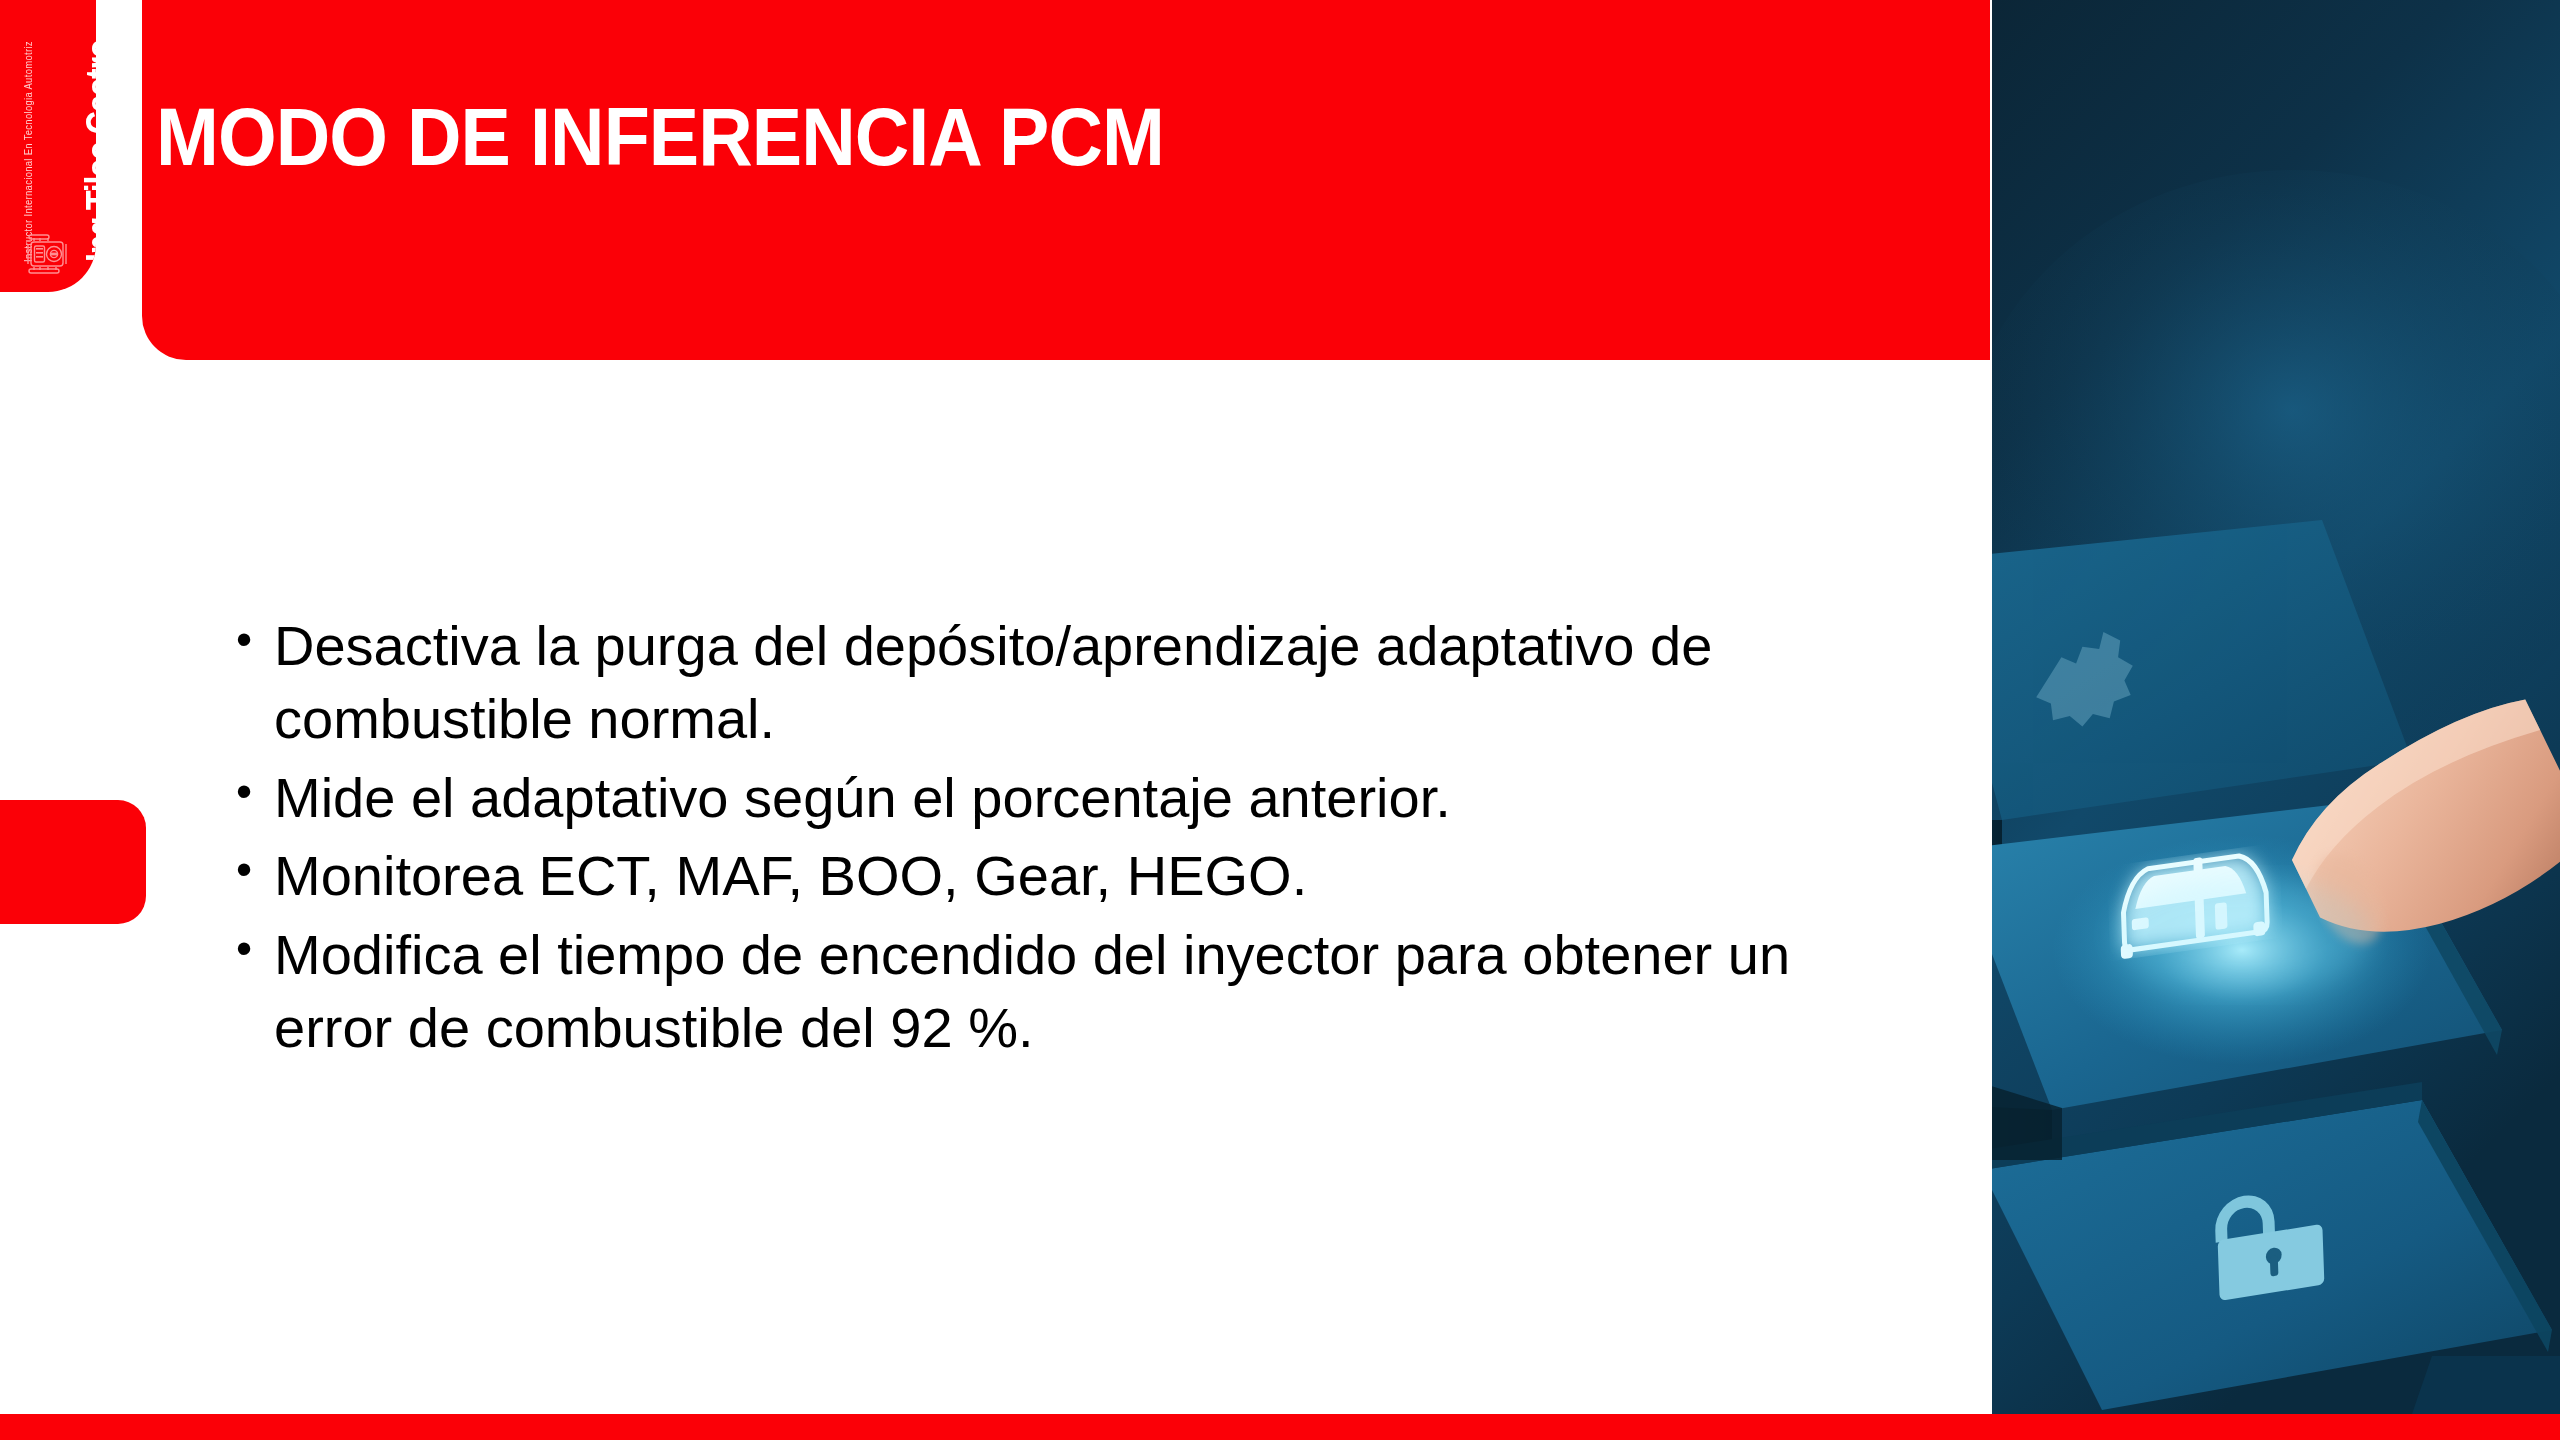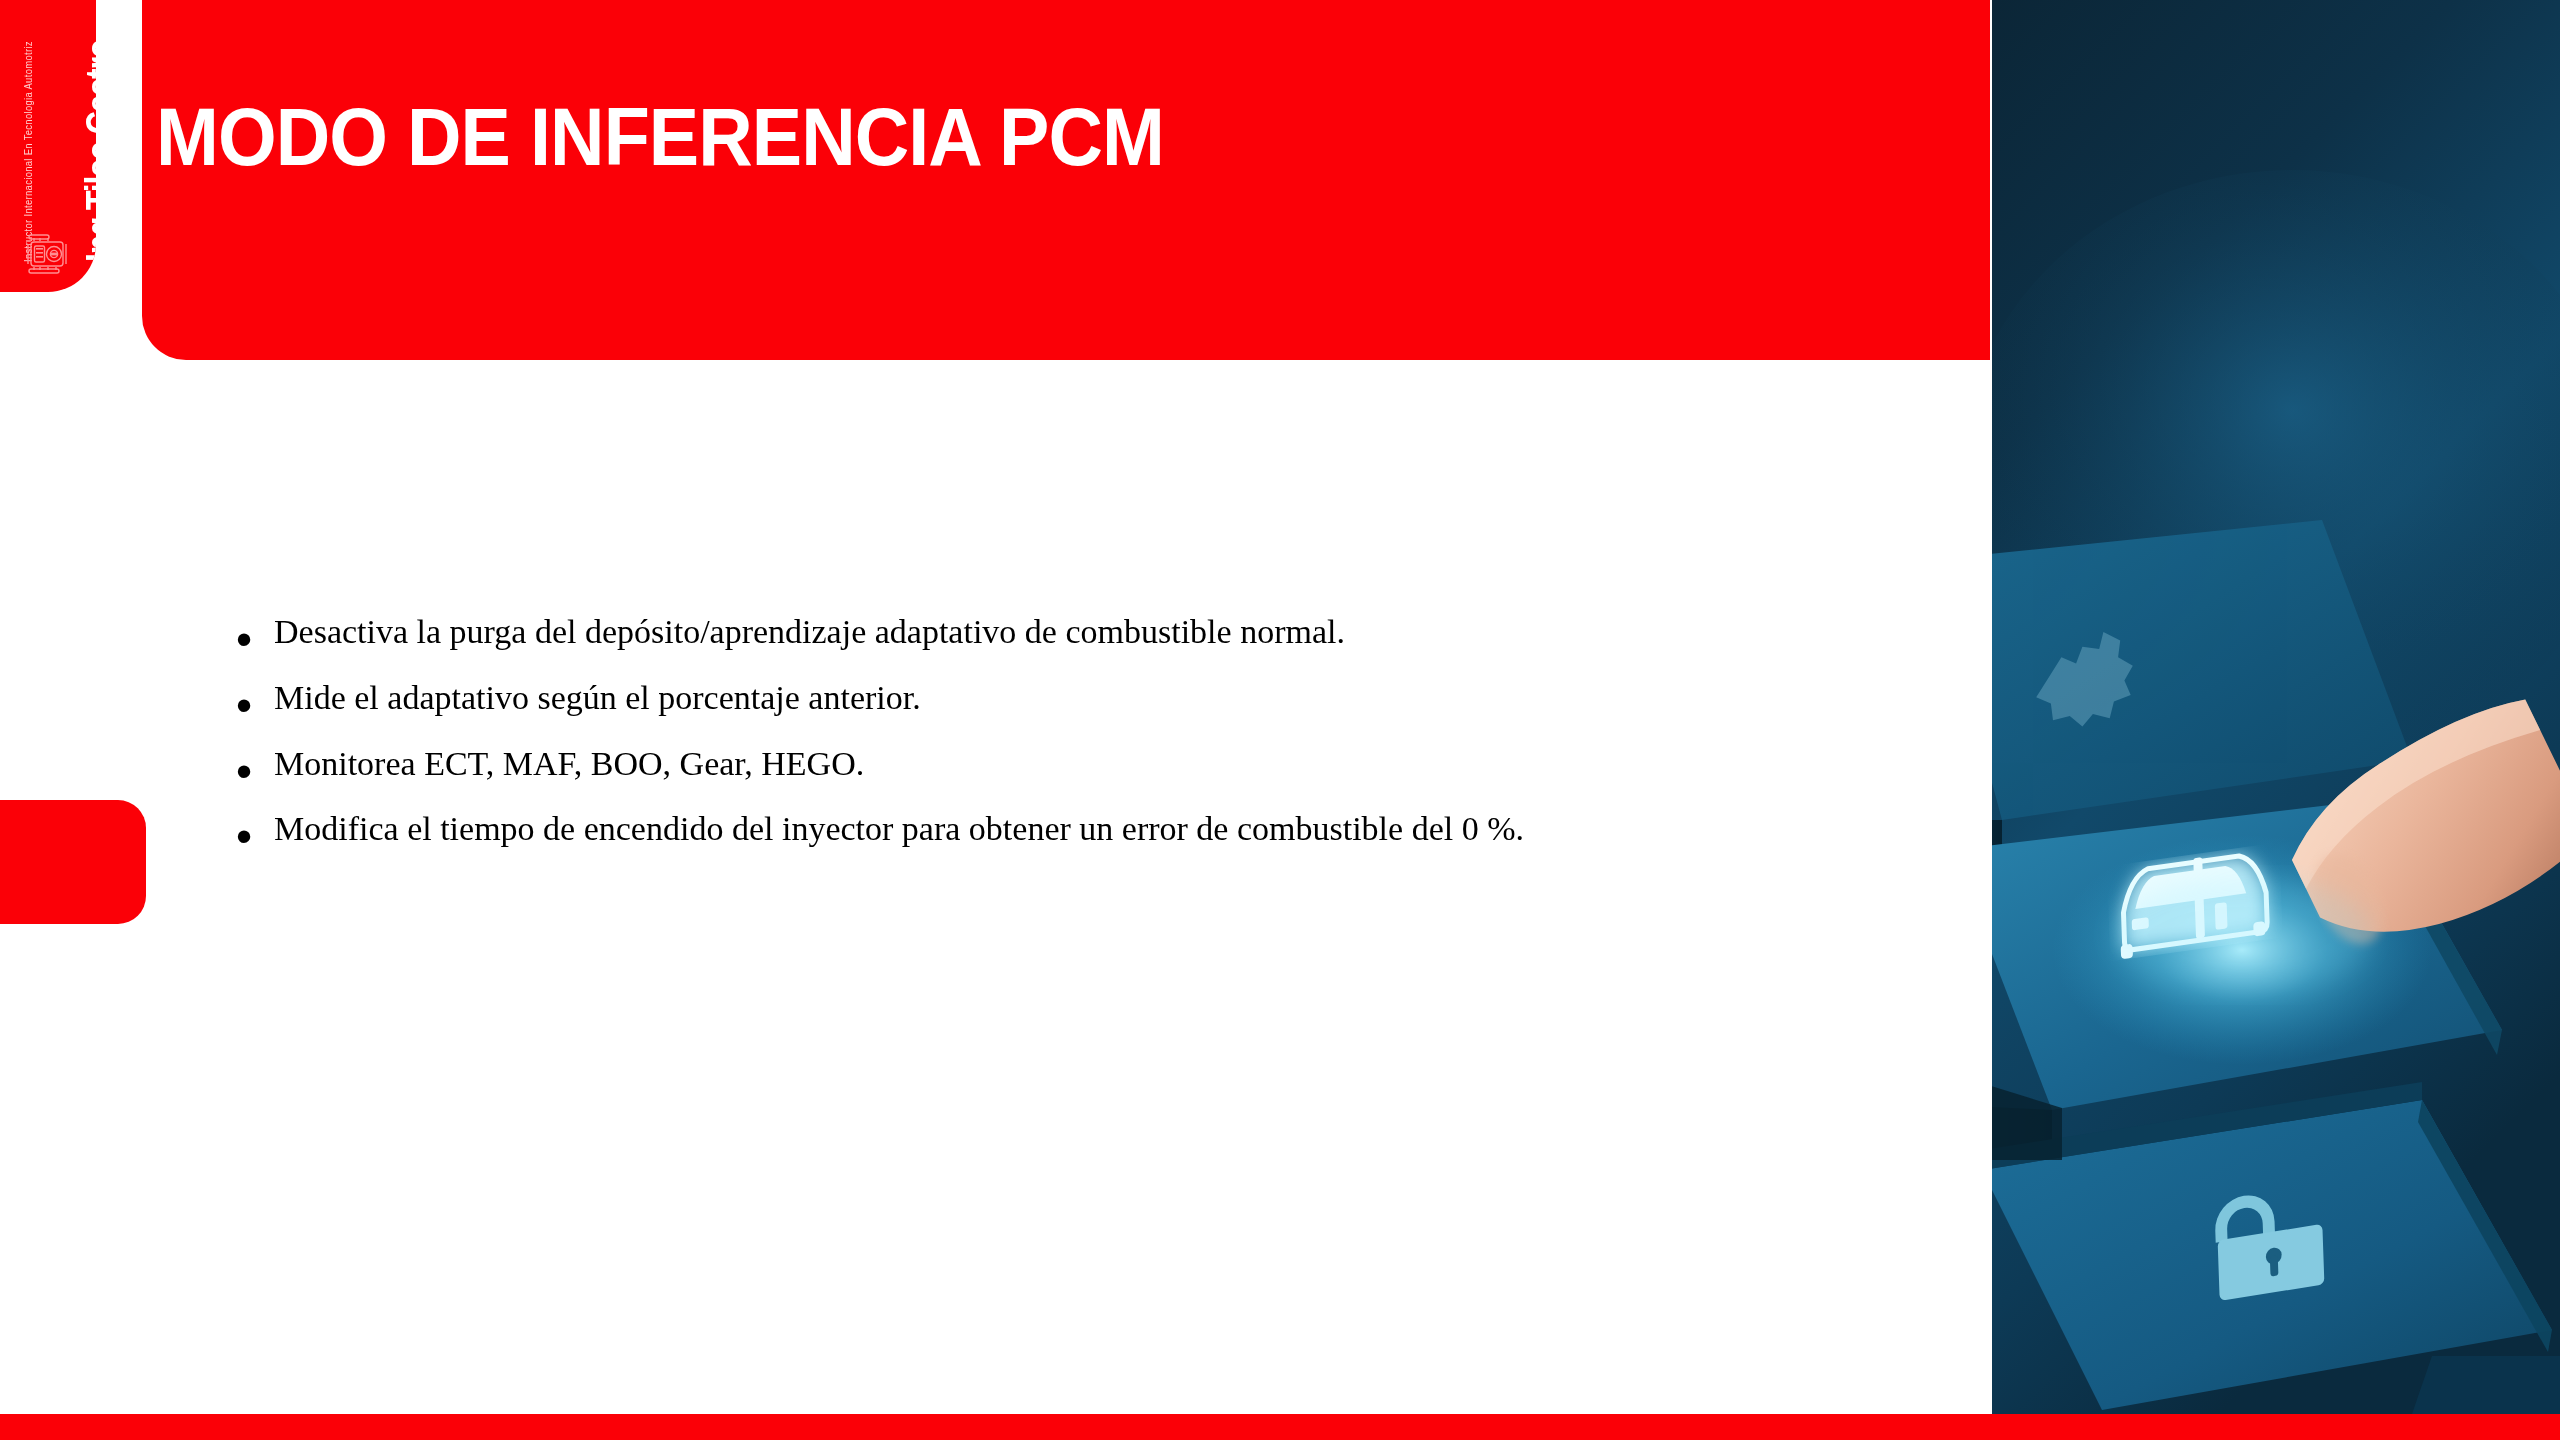--- a/index.html
+++ b/index.html
@@ -62,22 +62,22 @@
   
   #bullet-list {
     position:absolute; left:236px; top:610px; width:1680px;
   }
   .bullet-row { display:flex; align-items:flex-start; margin-bottom:6px; }
   .bullet-dot {
     flex:0 0 auto; width:38px; font-size:46px; line-height:1.30;
     color:#000000; text-align:left;
   }
   .bullet-text {
-    flex:1 1 auto; font-size:34px; line-height:1.30; color:#000000;
-    font-family:Liberation Serif, serif;
+    flex:1 1 auto; font-size:56px; line-height:1.30; color:#000000;
+    font-family:Liberation Sans, sans-serif;
   }
 
   
   #photo-panel {
     position:absolute; left:1992px; top:0; width:568px; height:1414px;
     overflow:hidden;
     background:#0a2332;
   }
   #photo-svg { display:block; width:568px; height:1414px; }
 
@@ -135,21 +135,21 @@
       <span class="bullet-text">Mide el adaptativo según el porcentaje anterior.</span>
     </div>
 
     <div class="bullet-row">
       <span class="bullet-dot">•</span>
       <span class="bullet-text">Monitorea ECT, MAF, BOO, Gear, HEGO.</span>
     </div>
 
     <div class="bullet-row">
       <span class="bullet-dot">•</span>
-      <span class="bullet-text">Modifica el tiempo de encendido del inyector para obtener un error de combustible del 0 %.</span>
+      <span class="bullet-text">Modifica el tiempo de encendido del inyector para obtener un error de combustible del 92 %.</span>
     </div>
 
   </div>
 
   <div id="photo-panel">
     <svg id="photo-svg" viewBox="0 0 568 1414" preserveAspectRatio="xMidYMid slice">
       <defs>
         <linearGradient id="bgGrad" x1="0" y1="0" x2="0.4" y2="1">
           <stop offset="0%" stop-color="#0b2637"></stop>
           <stop offset="28%" stop-color="#0d3148"></stop>

